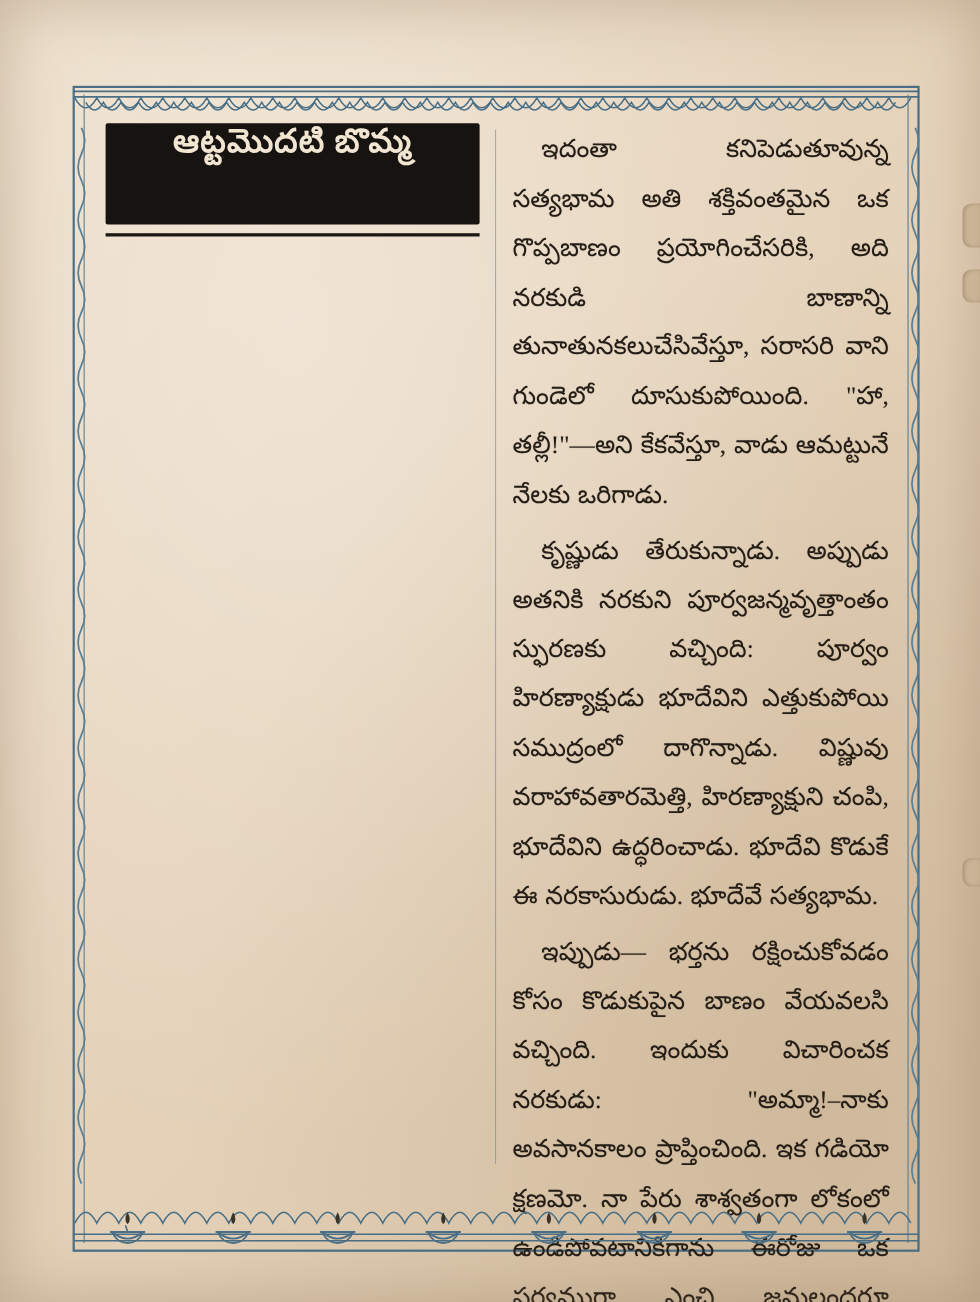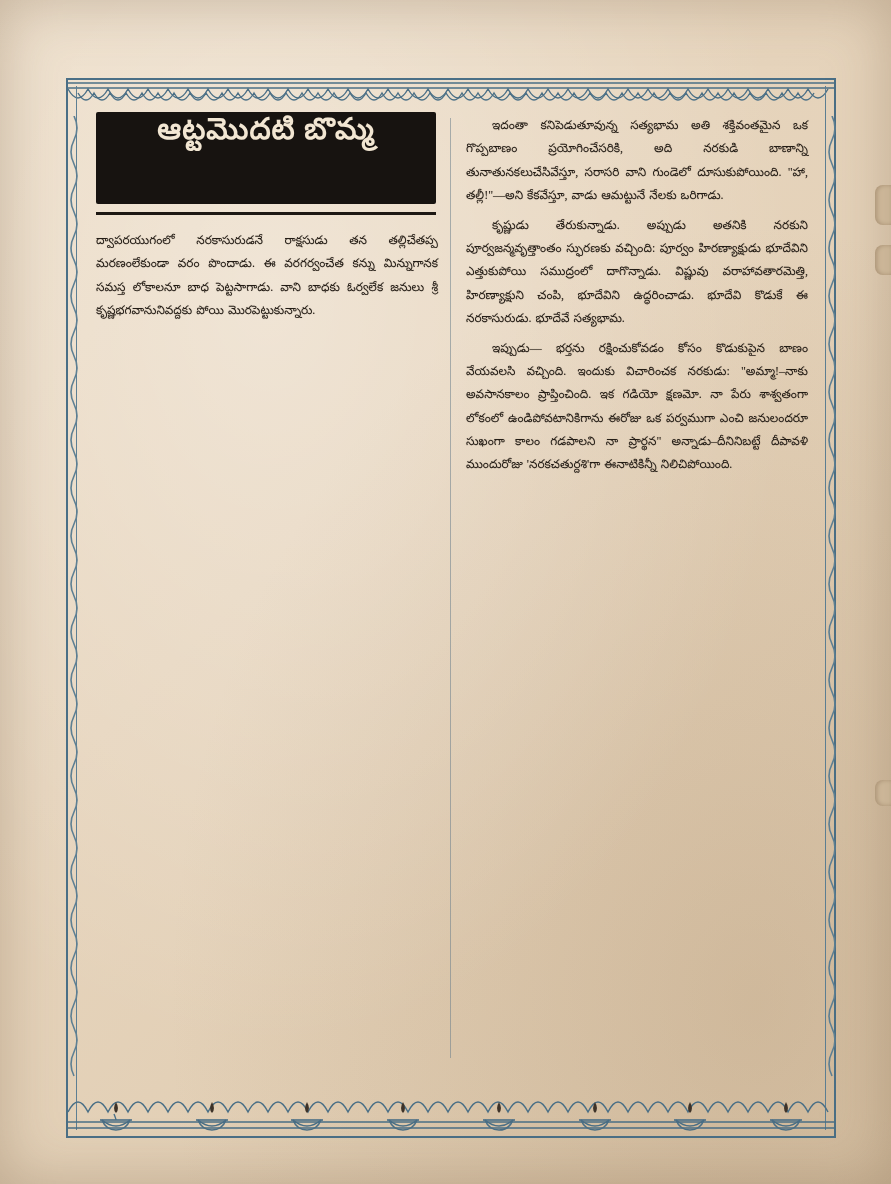--- a/index.html
+++ b/index.html
@@ -130,21 +130,21 @@
   }
   .title-rule {
     width: 340px;
     height: 3px;
     background: #1d1813;
     margin-bottom: 14px;
   }
 
   p.para {
     margin: 0 0 6px 0;
-    font-size: 12px;
+    font-size: 23px;
     line-height: 1.95;
     color: #241d16;
     text-align: justify;
     text-indent: 26px;
     word-spacing: 1px;
     font-family: "Liberation Serif", serif;
     text-shadow: 0 0 1px rgba(60,45,30,0.25);
   }
   p.para.first { text-indent: 0; }
 
@@ -201,21 +201,20 @@
 <div class="col-rule"></div>
 
 <div class="content">
 
   <div class="col left-col">
     <div class="masthead">
       <div class="masthead-text">ఆట్టమొదటి బొమ్మ</div>
     </div>
     <div class="title-rule"></div>
 
-    <p class="para first">ద్వాపరయుగంలో నరకాసురుడనే రాక్షసుడు తన తల్లిచేతప్ప మరణంలేకుండా వరం పొందాడు. ఈ వరగర్వంచేత కన్ను మిన్నుగానక సమస్త లోకాలనూ బాధ పెట్టసాగాడు. వాని బాధకు ఓర్వలేక జనులు శ్రీ కృష్ణభగవానునివద్దకు పోయి మొరపెట్టుకున్నారు.</p>
   </div>
 
   <div class="col right-col">
     <p class="para">ఇదంతా కనిపెడుతూవున్న సత్యభామ అతి శక్తివంతమైన ఒక గొప్పబాణం ప్రయోగించేసరికి, అది నరకుడి బాణాన్ని తునాతునకలుచేసివేస్తూ, సరాసరి వాని గుండెలో దూసుకుపోయింది. "హా, తల్లీ!"—అని కేకవేస్తూ, వాడు ఆమట్టునే నేలకు ఒరిగాడు.</p>
     <p class="para">కృష్ణుడు తేరుకున్నాడు. అప్పుడు అతనికి నరకుని పూర్వజన్మవృత్తాంతం స్ఫురణకు వచ్చింది: పూర్వం హిరణ్యాక్షుడు భూదేవిని ఎత్తుకుపోయి సముద్రంలో దాగొన్నాడు. విష్ణువు వరాహావతారమెత్తి, హిరణ్యాక్షుని చంపి, భూదేవిని ఉద్ధరించాడు. భూదేవి కొడుకే ఈ నరకాసురుడు. భూదేవే సత్యభామ.</p>
     <p class="para">ఇప్పుడు— భర్తను రక్షించుకోవడం కోసం కొడుకుపైన బాణం వేయవలసి వచ్చింది. ఇందుకు విచారించక నరకుడు: "అమ్మా!–నాకు అవసానకాలం ప్రాప్తించింది. ఇక గడియో క్షణమో. నా పేరు శాశ్వతంగా లోకంలో ఉండిపోవటానికిగాను ఈరోజు ఒక పర్వముగా ఎంచి జనులందరూ సుఖంగా కాలం గడపాలని నా ప్రార్థన" అన్నాడు–దీనినిబట్టే దీపావళి ముందురోజు 'నరకచతుర్దశి'గా ఈనాటికిన్నీ నిలిచిపోయింది.</p>
   </div>
 
 </div>
 

